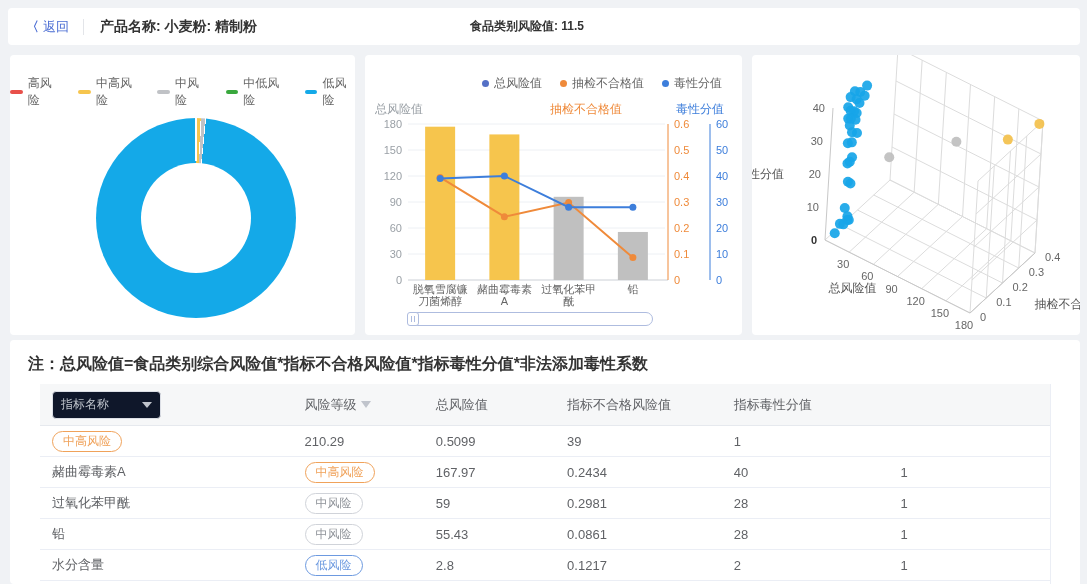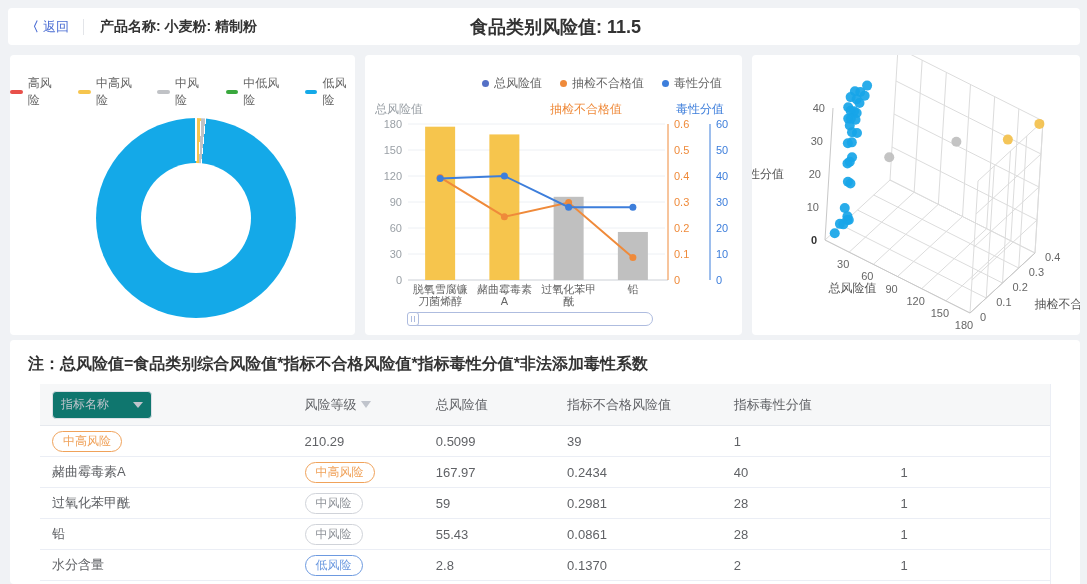--- a/index.html
+++ b/index.html
@@ -10,21 +10,21 @@
     color:#606266; font-size:13px;
   }
   .card { position:absolute; background:#fff; border-radius:4px; }
 
   
   .topbar { left:8px; top:8px; width:1072px; height:37px; display:flex; align-items:center; }
   .back { display:flex; align-items:center; gap:4px; margin-left:18px; cursor:pointer; }
   .back .chev { font-size:13px; font-weight:700; }
   .tb-divider { width:1px; height:16px; background:#e3e5e9; margin:0 16px 0 14px; }
   .tb-title { font-weight:700; color:#333; font-size:14px; }
-  .tb-risk { position:absolute; left:462px; font-weight:700; color:#333; font-size:18px; }
+  .tb-risk { position:absolute; left:462px; font-weight:700; color:#333; font-size:12px; }
 
   
   .card1 { left:10px;  top:55px; width:345px; height:280px; }
   .card2 { left:365px; top:55px; width:377px; height:280px; }
   .card3 { left:752px; top:55px; width:328px; height:280px; overflow:hidden; }
 
   .legend-row { display:flex; align-items:center; justify-content:center; gap:18px; padding-top:20px; font-size:12px; color:#666; }
   .legend-row.right { justify-content:flex-end; padding-right:20px; }
   .lg-item { display:flex; align-items:center; gap:5px; cursor:pointer; }
   .lg-dash { width:14px; height:4px; border-radius:2px; }
@@ -51,21 +51,21 @@
   .card4 { left:10px; top:340px; width:1070px; height:244px; }
   .note { position:absolute; left:18px; top:14px; font-weight:700; color:#333; font-size:16px; }
 
   .tbl { position:absolute; left:30px; top:44px; width:1010px; font-size:13px; }
   .tbl-gutter { position:absolute; left:1040px; top:44px; width:30px; height:200px; border-left:1px solid #ebeef5; background:#fff; }
   .trow { display:grid; grid-template-columns:25% 13% 13% 16.5% 16.5% 16%; align-items:center;
           height:31px; border-bottom:1px solid #ebeef5; background:#fff; }
   .trow.head { height:42px; background:#f6f7f8; border-bottom:1px solid #e6e9ee; color:#606266; }
   .tcell { padding-left:12px; white-space:nowrap; overflow:hidden; }
   .hcell { display:flex; align-items:center; gap:4px; }
-  .sel { width:100px; height:28px; background:#0f766e; border:1px solid #dcdfe6; border-radius:4px;
+  .sel { width:109px; height:28px; background:#0f172a; border:1px solid #dcdfe6; border-radius:4px;
          display:flex; align-items:center; justify-content:space-between; padding:0 8px; cursor:pointer; }
   .sel .ph { color:#bfc4cc; font-size:12px; }
   .caret { width:0; height:0; border-left:5px solid transparent; border-right:5px solid transparent;
            border-top:6px solid #c0c4cc; }
   .funnel { width:0; height:0; border-left:5px solid transparent; border-right:5px solid transparent;
             border-top:7px solid #c0c4cc; cursor:pointer; }
   .pill { display:inline-flex; align-items:center; height:21px; padding:0 10px; border-radius:11px;
           border:1px solid; font-size:12px; background:#fff; }
 </style>
 </head>
@@ -344,20 +344,20 @@
           <div class="tcell"><span class="pill" style="color:#8f9399;border-color:#d0d3d9">中风险</span></div>
           <div class="tcell">55.43</div>
           <div class="tcell">0.0861</div>
           <div class="tcell">28</div>
           <div class="tcell">1</div>
         </div>
         <div class="trow">
           <div class="tcell">水分含量</div>
           <div class="tcell"><span class="pill" style="color:#6d9ae0;border-color:#6d9ae0">低风险</span></div>
           <div class="tcell">2.8</div>
-          <div class="tcell">0.1370</div>
+          <div class="tcell">0.1217</div>
           <div class="tcell">2</div>
           <div class="tcell">1</div>
         </div>
       </div>
   </div>
   <div class="tbl-gutter"></div>
 </div>
 
 </body></html>

